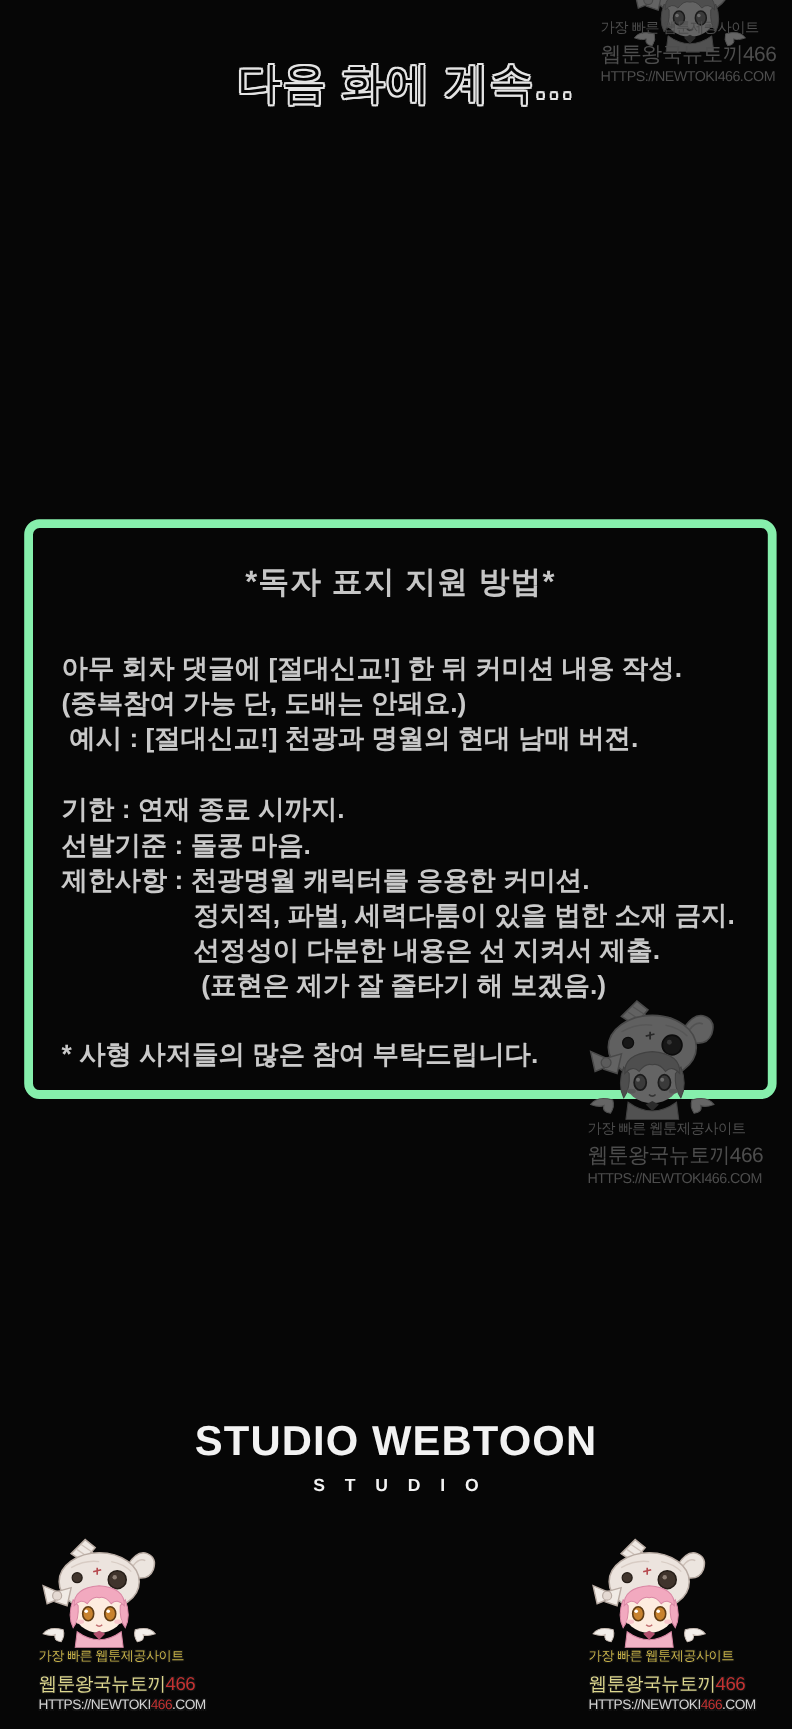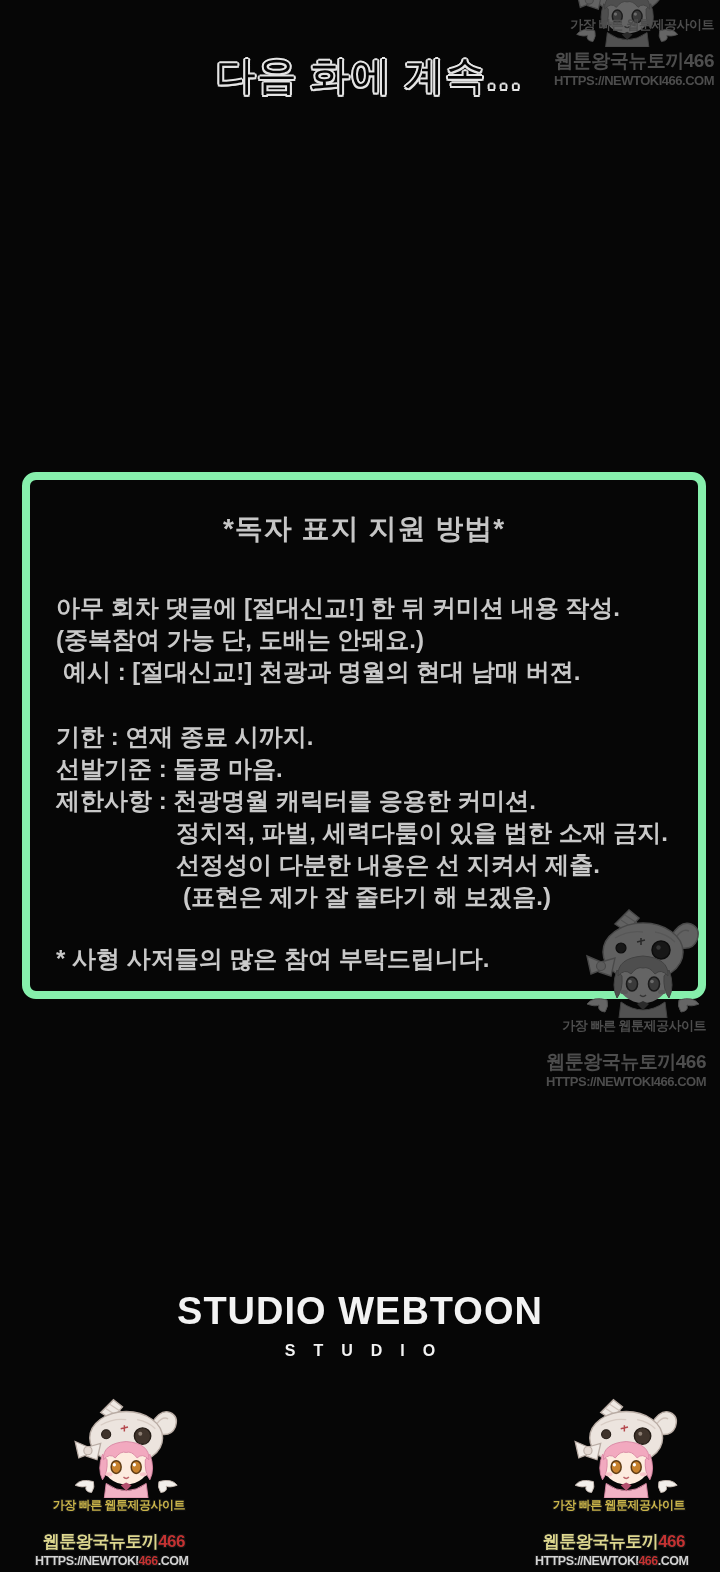--- a/index.html
+++ b/index.html
@@ -27,23 +27,23 @@
   }
   .notice-title { margin-top:30px; text-align:center; font-size:28px; font-weight:bold; letter-spacing:1px; color:#c6c6c6; }
   .notice-body { padding:0 6px 0 26px; font-size:24px; line-height:32px; font-weight:bold; }
   .nb-line { white-space:nowrap; }
   .sp1 { padding-left:7px; }
   .indent { padding-left:120px; }
   .indent2 { padding-left:127px; }
   .gap44 { height:44px; } .gap33 { height:33px; } .gap30 { height:30px; }
 
   
-  .wm { position:absolute; text-align:right; font-weight:bold; z-index:2; }
+  .wm { position:absolute; text-align:left; font-weight:normal; z-index:2; }
   .wm-l1 { font-size:13px; letter-spacing:-0.5px; line-height:15px; }
-  .wm-l2 { font-size:19px; letter-spacing:-0.5px; line-height:22px; margin-top:18px; }
+  .wm-l2 { font-size:19px; letter-spacing:-0.5px; line-height:22px; margin-top:7px; }
   .wm-l3 { font-size:13px; letter-spacing:-0.5px; line-height:15px; margin-top:1px; }
   .wm-mascot { line-height:0; }
   .mascot-svg { display:inline-block; }
 
   .wm-dark .wm-l1, .wm-dark .wm-l2, .wm-dark .wm-l3, .wm-dark span { color:#4d4d4d; }
   .wm-dark .wm-mascot { filter:grayscale(1) brightness(0.42); }
 
   .wm-color .wm-l1 { color:#c9b44a; }
   .wm-color .wm-l2 { color:#ddd78e; }
   .wm-color .wm-l3 { color:#d3d3d3; }

